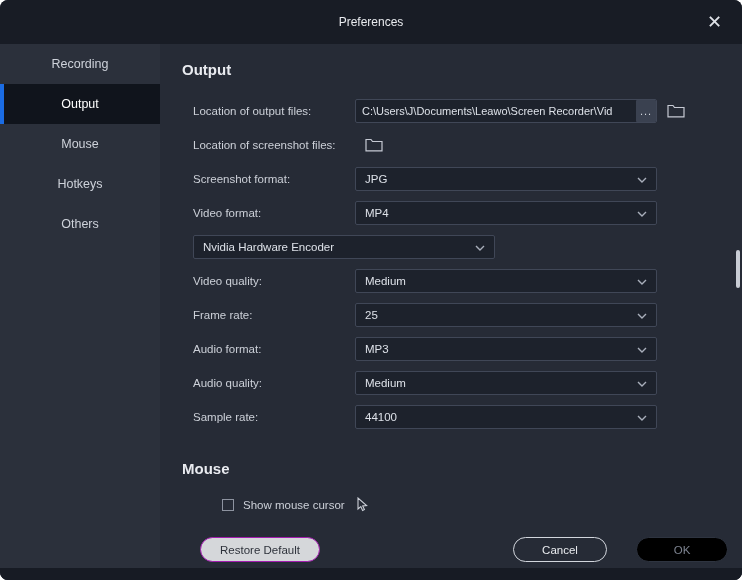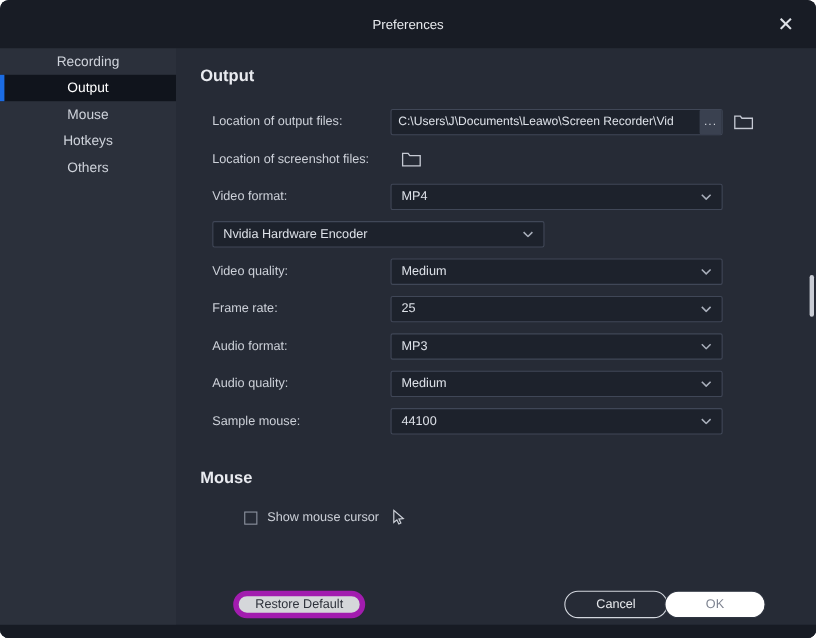--- a/index.html
+++ b/index.html
@@ -15,21 +15,21 @@
     background:#181c25; display:flex; align-items:center; justify-content:center;
   }
   .titlebar .title { font-size:12px; color:#e8eaee; }
   .titlebar .close {
     position:absolute; right:20px; top:50%; transform:translateY(-50%);
     font-size:18px; color:#dfe2e8; cursor:pointer; line-height:1;
   }
   
   .sidebar { position:absolute; left:0; top:44px; bottom:0; width:160px; background:#2b303b; }
   .side-item {
-    position:relative; height:24px; display:flex; align-items:center; justify-content:center;
+    position:relative; height:40px; display:flex; align-items:center; justify-content:center;
     font-size:12.5px; color:#ced2da; cursor:pointer;
   }
   .side-item.selected { background:#10141c; color:#ffffff; }
   .accent-bar { position:absolute; left:0; top:0; bottom:0; width:4px; background:#1b6ce4; }
   
   .content { position:absolute; left:160px; top:44px; right:0; bottom:0; background:#262b36; overflow:hidden; }
   .heading { font-size:15px; font-weight:700; color:#e9ebf0; margin-left:22px; }
   .heading.first { margin-top:17px; }
   .heading.mouse { margin-top:26px; }
   .form { margin:16px 0 0 33px; }
@@ -59,23 +59,23 @@
   .check-label { font-size:11.5px; color:#ccd0d8; }
   .cursor-glyph { display:flex; align-items:center; margin-left:2px; }
   
   .scroll-thumb { position:absolute; right:2px; top:206px; width:4px; height:38px; background:#c9cdd5; border-radius:2px; cursor:pointer; }
   
   .footer { position:absolute; left:0; right:0; bottom:12px; height:38px; background:#262b36; }
   .btn {
     position:absolute; top:7px; height:25px; border-radius:13px;
     font-size:11.5px; font-family:inherit; cursor:pointer; padding:0;
   }
-  .btn.restore { left:52px; width:120px; background:#d5d7da; border:5px solid #a21caf; color:#2e323b; }
+  .btn.restore { left:40px; width:120px; background:#d5d7da; border:1px solid #a21caf; color:#2e323b; }
   .btn.cancel  { left:353px; width:94px; background:transparent; border:1px solid #d2d6dd; color:#e9ebef; }
-  .btn.ok      { left:444px; width:92px; background:#ffffff; border:1px solid #2e3440; color:#7d8390; }
+  .btn.ok      { left:476px; width:92px; background:#000000; border:1px solid #2e3440; color:#7d8390; }
   .bottom-strip { position:absolute; left:0; right:0; bottom:0; height:12px; background:#171b24; }
 </style>
 </head>
 <body>
 
 <div class="window">
 
   <div class="titlebar">
     <span class="title">Preferences</span>
     <span class="close">✕</span>
@@ -121,20 +121,29 @@
 
       <div class="row">
         <span class="field-label">Location of screenshot files:</span>
         <span class="folder">
           <svg width="18" height="14" viewBox="0 0 18 14">
               <path d="M1 12.8 V1.5 h5 l1.5 2 H17 v9.3 z" fill="none" stroke="#c6cad4" stroke-width="1.2"></path>
             </svg>
         </span>
       </div>
 
+      <div class="row">
+        <span class="field-label">Screenshot format:</span>
+        <div class="select">
+          <span>JPG</span>
+          <span><svg width="10" height="6" viewBox="0 0 10 6">
+                <path d="M1 1 L5 5 L9 1" fill="none" stroke="#a9afbb" stroke-width="1.4"></path>
+              </svg></span>
+        </div>
+      </div>
 
       <div class="row">
         <span class="field-label">Video format:</span>
         <div class="select">
           <span>MP4</span>
           <span><svg width="10" height="6" viewBox="0 0 10 6">
                 <path d="M1 1 L5 5 L9 1" fill="none" stroke="#a9afbb" stroke-width="1.4"></path>
               </svg></span>
         </div>
       </div>
@@ -182,21 +191,21 @@
         <span class="field-label">Audio quality:</span>
         <div class="select">
           <span>Medium</span>
           <span><svg width="10" height="6" viewBox="0 0 10 6">
                 <path d="M1 1 L5 5 L9 1" fill="none" stroke="#a9afbb" stroke-width="1.4"></path>
               </svg></span>
         </div>
       </div>
 
       <div class="row">
-        <span class="field-label">Sample mouse:</span>
+        <span class="field-label">Sample rate:</span>
         <div class="select">
           <span>44100</span>
           <span><svg width="10" height="6" viewBox="0 0 10 6">
                 <path d="M1 1 L5 5 L9 1" fill="none" stroke="#a9afbb" stroke-width="1.4"></path>
               </svg></span>
         </div>
       </div>
 
     </div>
 

